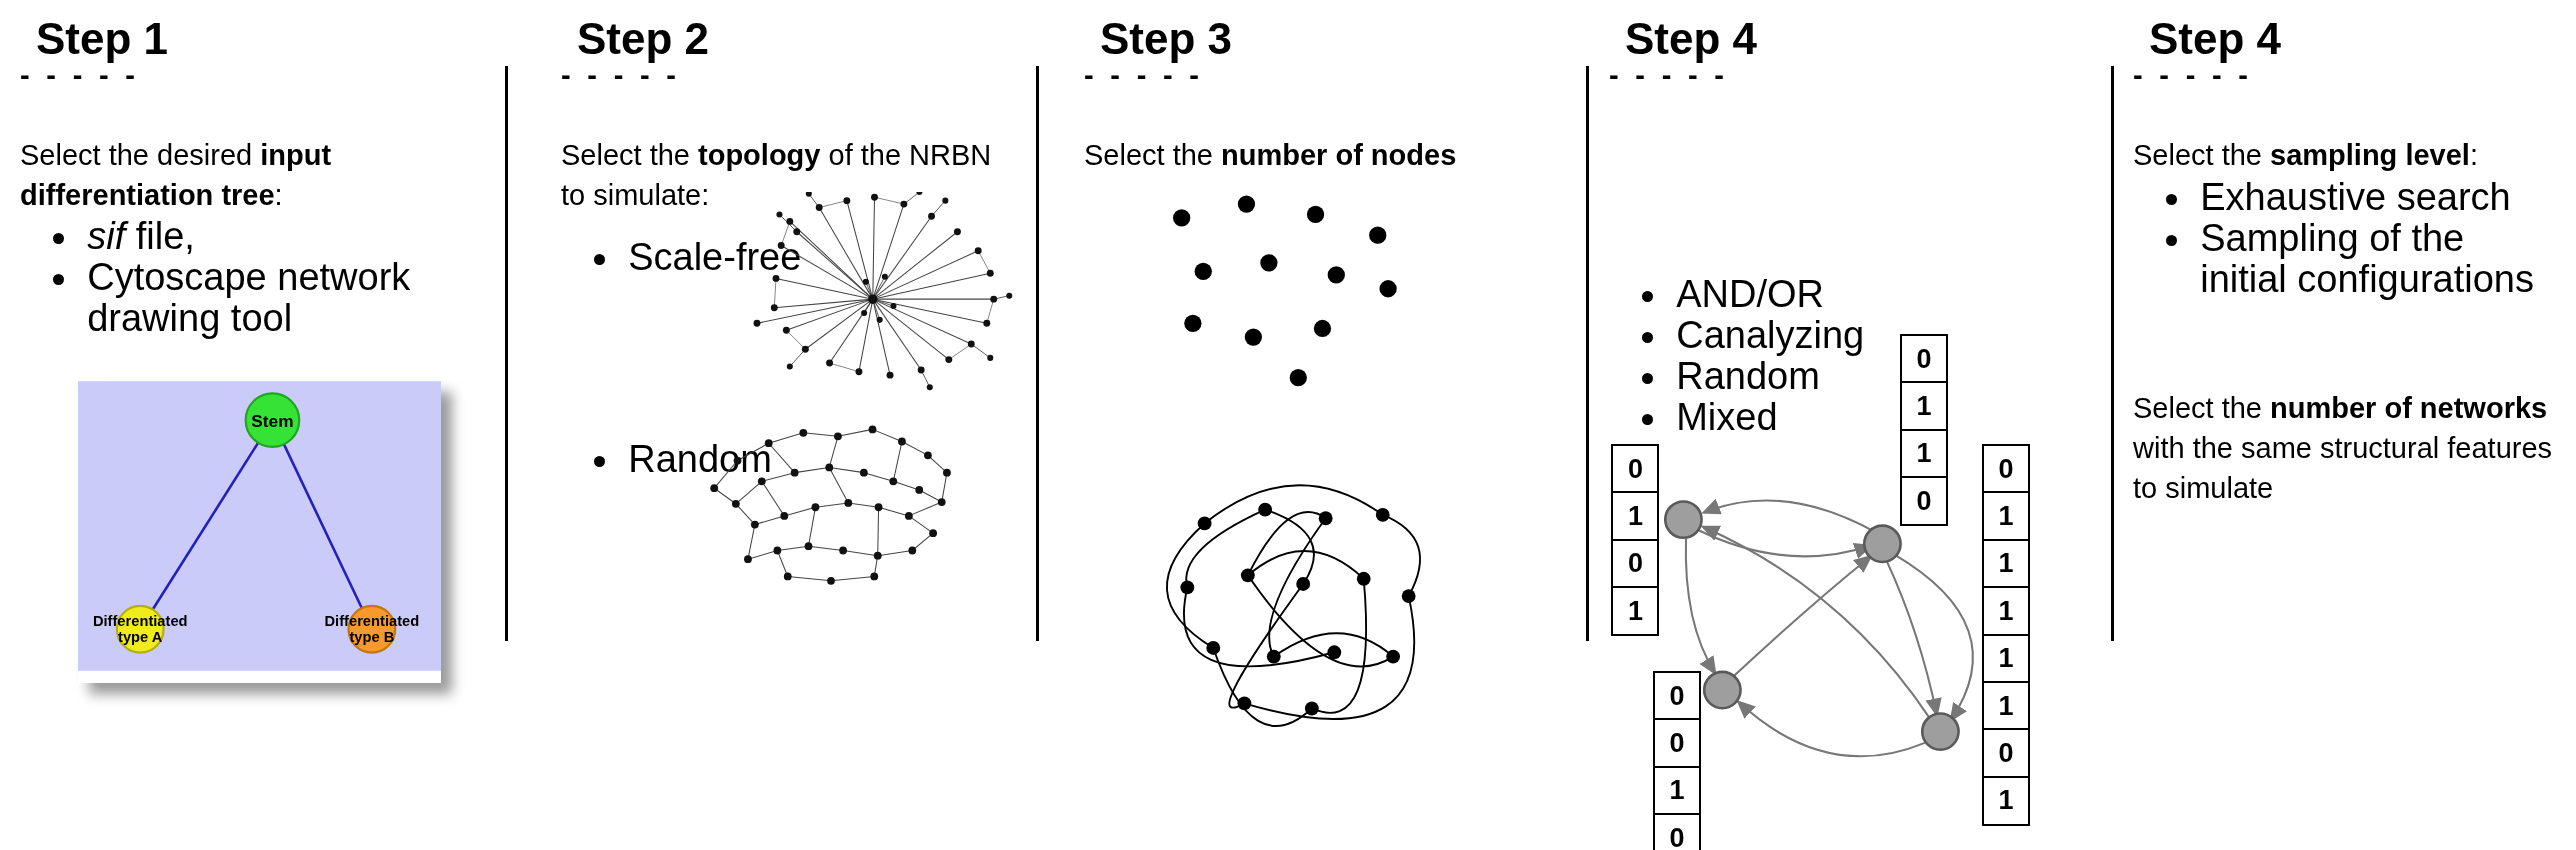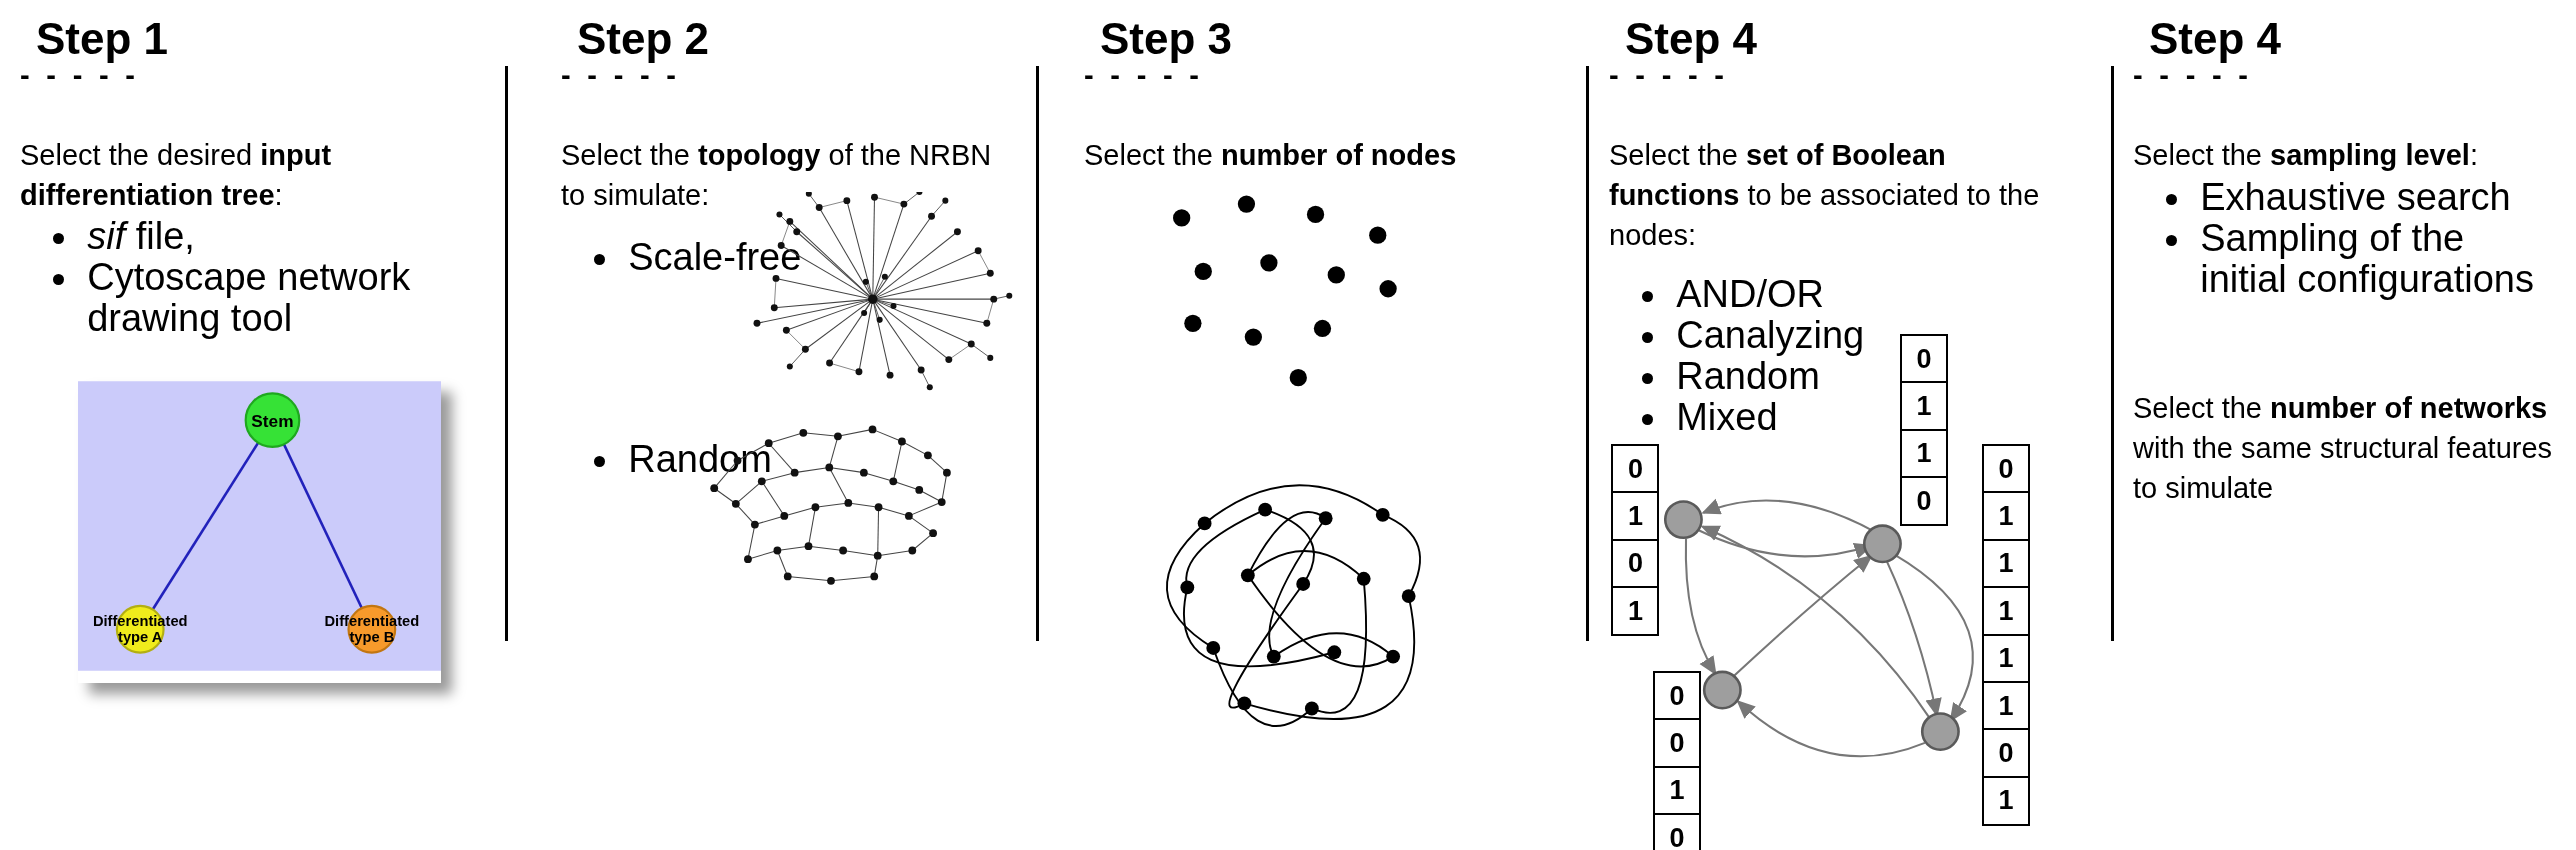--- a/index.html
+++ b/index.html
@@ -290,21 +290,20 @@
       <circle cx="212" cy="207" r="8" fill="#000"></circle>
       <circle cx="280" cy="212" r="8" fill="#000"></circle>
       <circle cx="108" cy="266" r="8" fill="#000"></circle>
       <circle cx="186" cy="272" r="8" fill="#000"></circle>
     </svg>
 </section>
 
 <section class="col" style="left:1609px;width:450px">
   <h2 class="step-title">Step 4</h2>
   <div class="dashes">- - - - -</div>
-  <p class="intro" style="width:450px"><span>Select the </span><span style="font-weight: bold;">set of Boolean functions</span><span> to be associated to the nodes:</span></p>
   <ul class="bullets" style="top:260px;width:363px">
     <li><span>AND/OR</span></li>
     <li><span>Canalyzing</span></li>
     <li><span>Random</span></li>
     <li><span>Mixed</span></li>
   </ul>
 </section>
 
 <div class="step4-figure">
   <svg id="bool-svg" width="472" height="565" viewBox="0 0 545 653">

